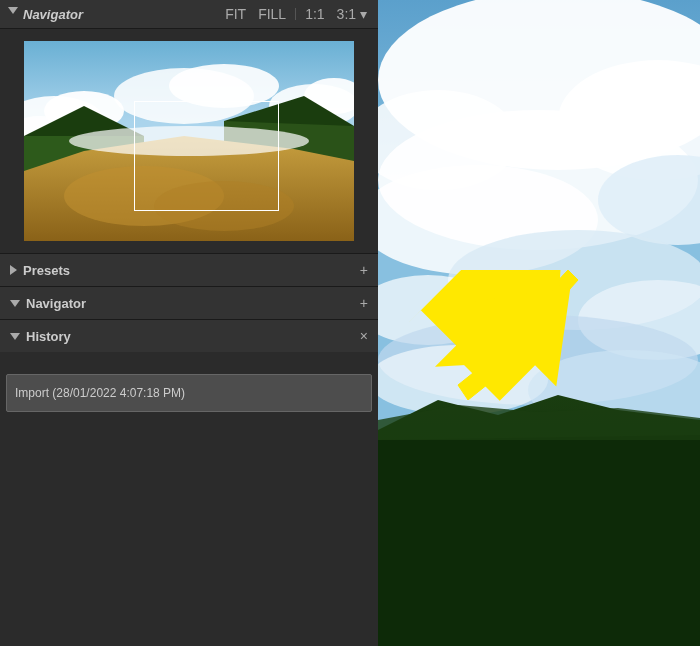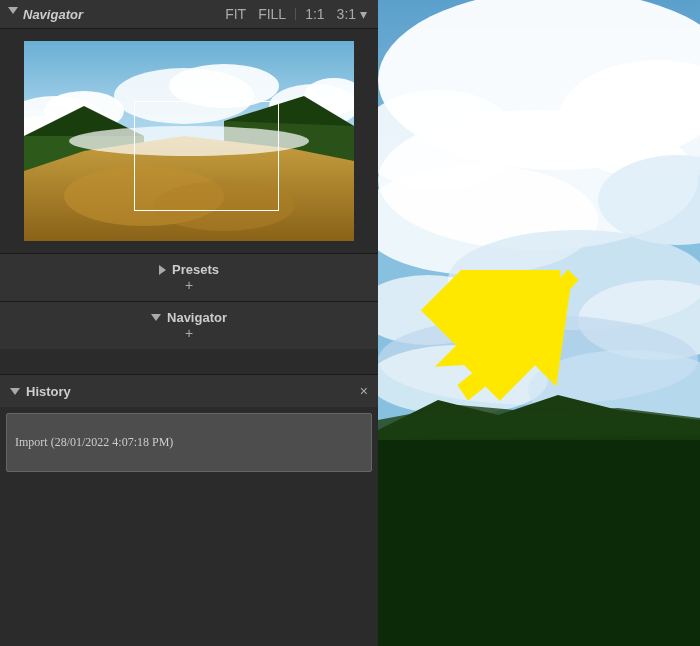--- a/index.html
+++ b/index.html
@@ -110,21 +110,20 @@
     
     .section-row {
       display: flex;
       align-items: center;
       justify-content: space-between;
       padding: 8px 10px;
       background: #333;
       border-top: 1px solid #1a1a1a;
       cursor: pointer;
       user-select: none;
-      flex-direction: column;
     }
     .section-left {
       display: flex;
       align-items: center;
       gap: 6px;
     }
     .section-label {
       color: #ccc;
       font-size: 13px;
       font-weight: bold;
@@ -147,34 +146,32 @@
       background: #2b2b2b;
     }
     .history-header {
       display: flex;
       align-items: center;
       justify-content: space-between;
       padding: 8px 10px;
       background: #333;
       border-top: 1px solid #1a1a1a;
       cursor: pointer;
-      margin-top: 25px;
     }
     .history-content {
       padding: 4px 6px;
     }
     .history-item {
-      padding: 21px 8px;
+      padding: 11px 8px;
       background: #3d3d3d;
       color: #ccc;
       font-size: 12px;
       cursor: pointer;
       border-radius: 2px;
-      margin: 2px 0;
-      font-family: Liberation Serif, serif;
+      margin: 18px 0;
     }
     .history-item.selected {
       background: #4d4d4d;
       border: 1px solid #666;
     }
 
     
     .collections-section {
       border-top: 1px solid #1a1a1a;
     }

